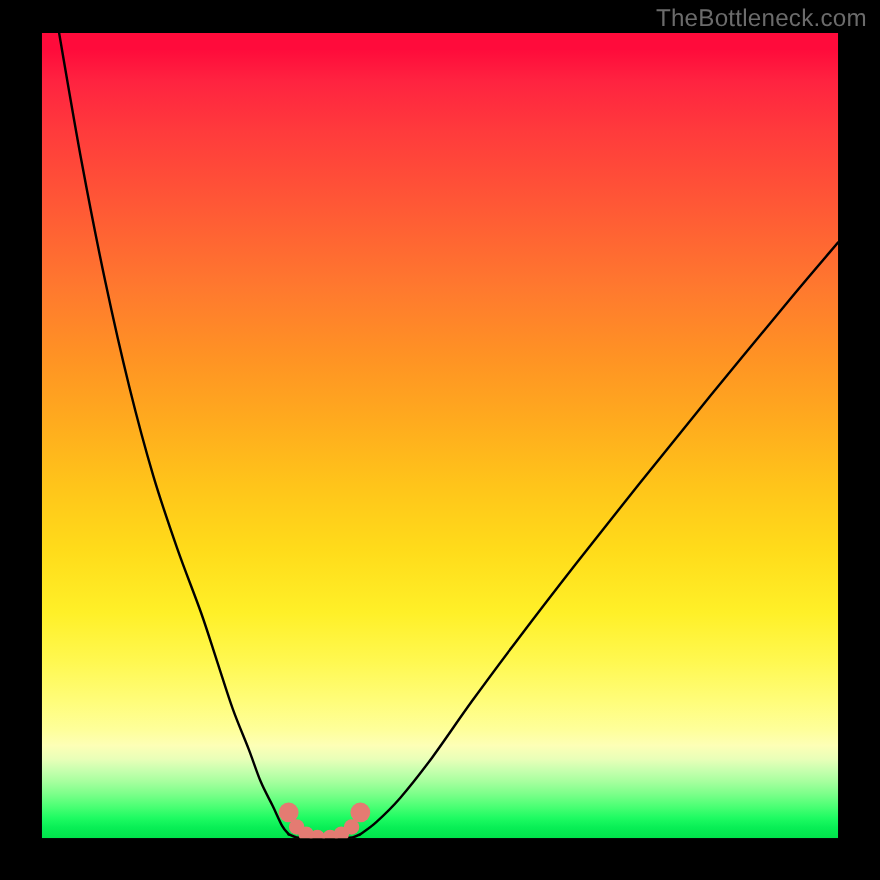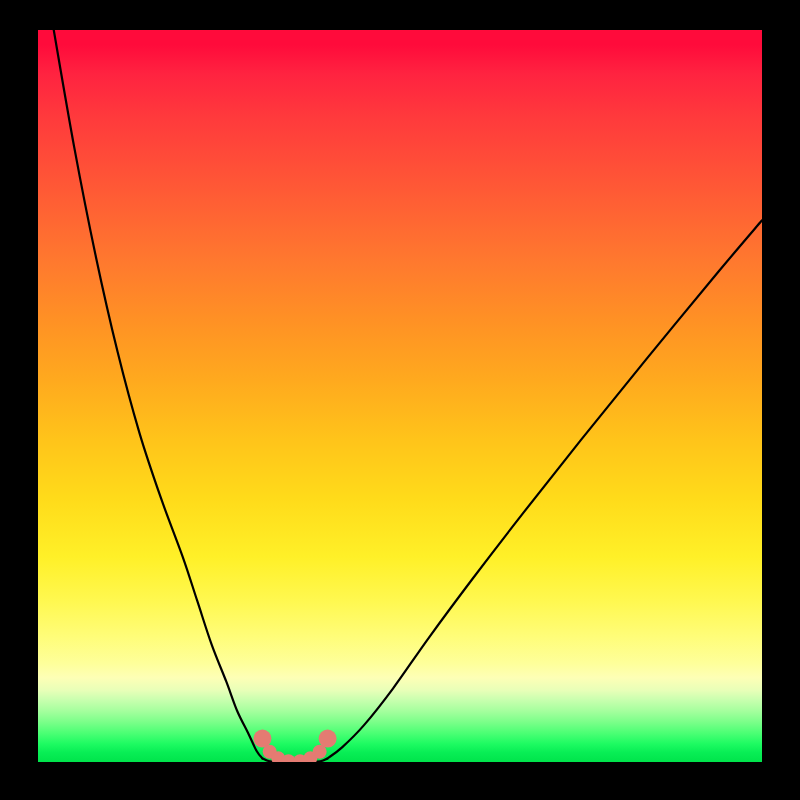--- a/index.html
+++ b/index.html
@@ -89,20 +89,21 @@
     stroke-width: 2.2;
     stroke-linecap: round;
     stroke-linejoin: round;
   }
 </style>
 </head>
 <body>
 
 <div class="frame">
 
+  <div class="watermark">TheBottleneck.com</div>
 
   <div class="plot-clip">
     <div class="plot-inner">
       <div class="bg-gradient"></div>
       <svg class="curve" viewBox="0 0 724 732" preserveAspectRatio="none">
         <path id="curve-path" d="M 14.48 -7.32 C 18.10 13.42, 28.96 78.08, 36.20 117.12 C 43.44 156.16, 50.68 192.76, 57.92 226.92 C 65.16 261.08, 72.40 292.80, 79.64 322.08 C 86.88 351.36, 94.12 378.20, 101.36 402.60 C 108.60 427.00, 115.84 447.74, 123.08 468.48 C 130.32 489.22, 138.77 509.96, 144.80 527.04 C 150.83 544.12, 154.45 556.32, 159.28 570.96 C 164.11 585.60, 168.93 601.46, 173.76 614.88 C 178.59 628.30, 184.02 640.50, 188.24 651.48 C 192.46 662.46, 195.48 672.22, 199.10 680.76 C 202.72 689.30, 206.70 696.01, 209.96 702.72 C 213.22 709.43, 216.23 716.75, 218.65 721.02 C 221.06 725.29, 223.47 727.12, 224.44 728.34 C 225.41 729.56, 223.23 727.85, 224.44 728.34 C 225.65 728.83, 228.66 730.72, 231.68 731.27 C 234.70 731.82, 238.32 731.57, 242.54 731.63 C 246.76 731.70, 252.19 731.63, 257.02 731.63 C 261.85 731.63, 267.28 731.70, 271.50 731.63 C 275.72 731.57, 279.34 731.82, 282.36 731.27 C 285.38 730.72, 288.39 728.83, 289.60 728.34 C 290.81 727.85, 287.19 730.17, 289.60 728.34 C 292.01 726.51, 298.05 722.85, 304.08 717.36 C 310.11 711.87, 317.35 705.16, 325.80 695.40 C 334.25 685.64, 343.90 673.44, 354.76 658.80 C 365.62 644.16, 377.69 625.86, 390.96 607.56 C 404.23 589.26, 418.71 569.74, 434.40 549.00 C 450.09 528.26, 466.98 506.30, 485.08 483.12 C 503.18 459.94, 522.49 435.54, 543.00 409.92 C 563.51 384.30, 585.23 357.46, 608.16 329.40 C 631.09 301.34, 661.25 264.74, 680.56 241.56 C 699.87 218.38, 716.76 198.86, 724.00 190.32"></path>
         <g id="markers-group">
             <circle cx="224.44" cy="708.58" r="9" fill="#e47b72"></circle>
             <circle cx="289.60" cy="708.58" r="9" fill="#e47b72"></circle>
             <circle cx="231.68" cy="721.75" r="7" fill="#e47b72"></circle>

